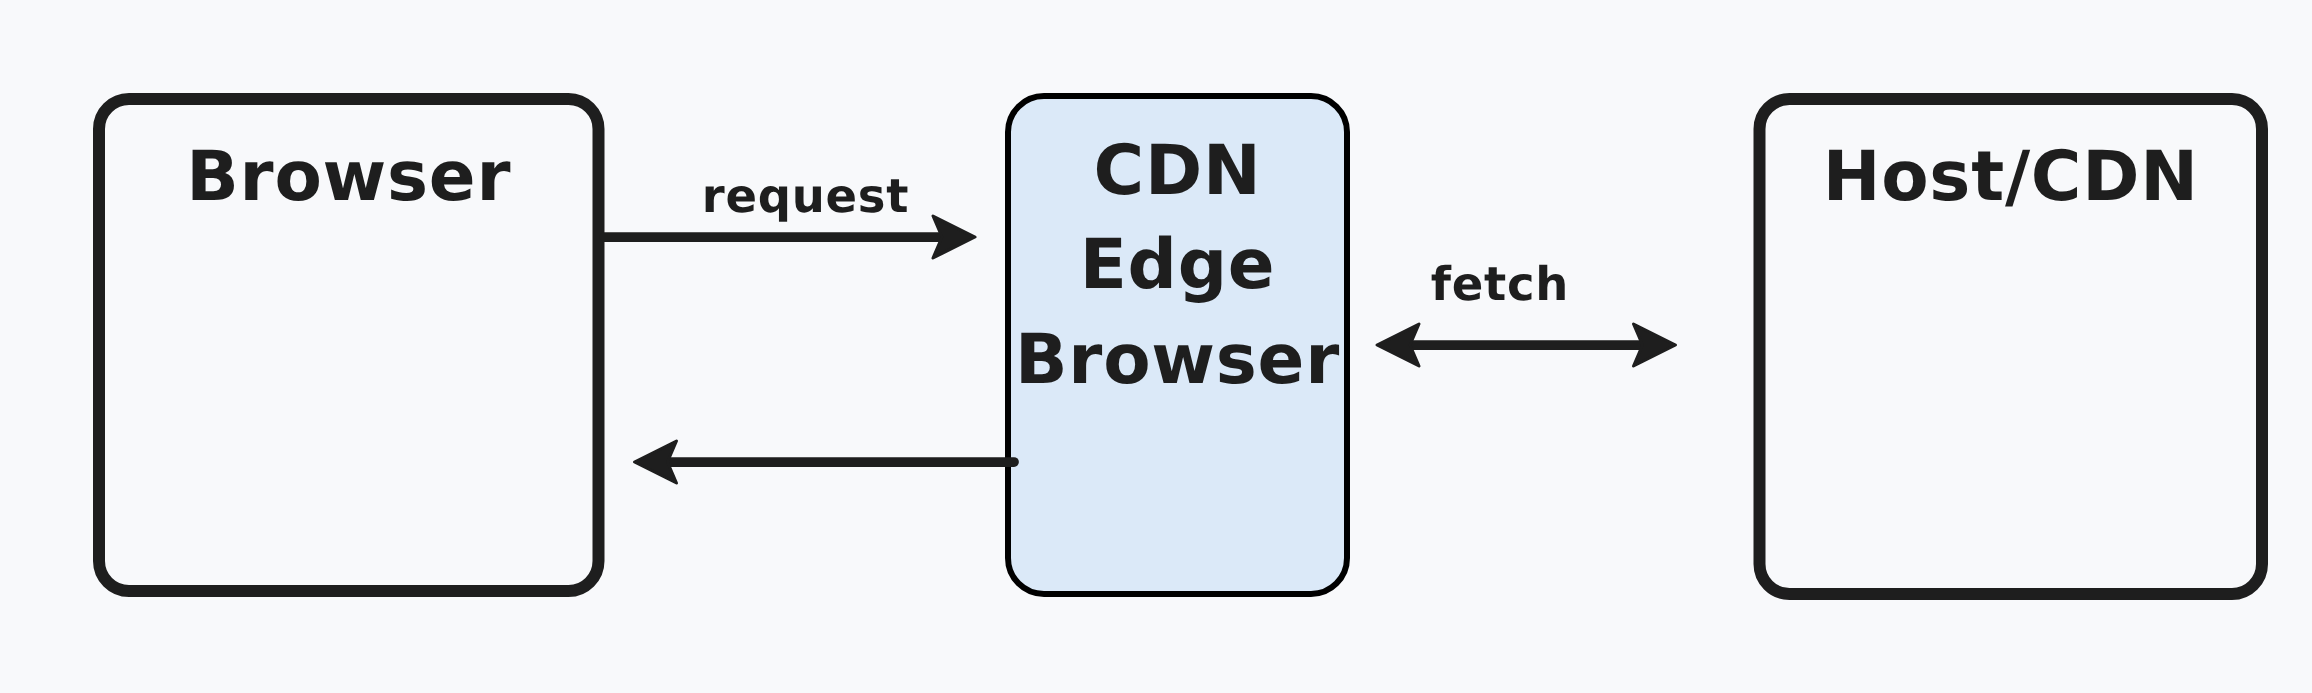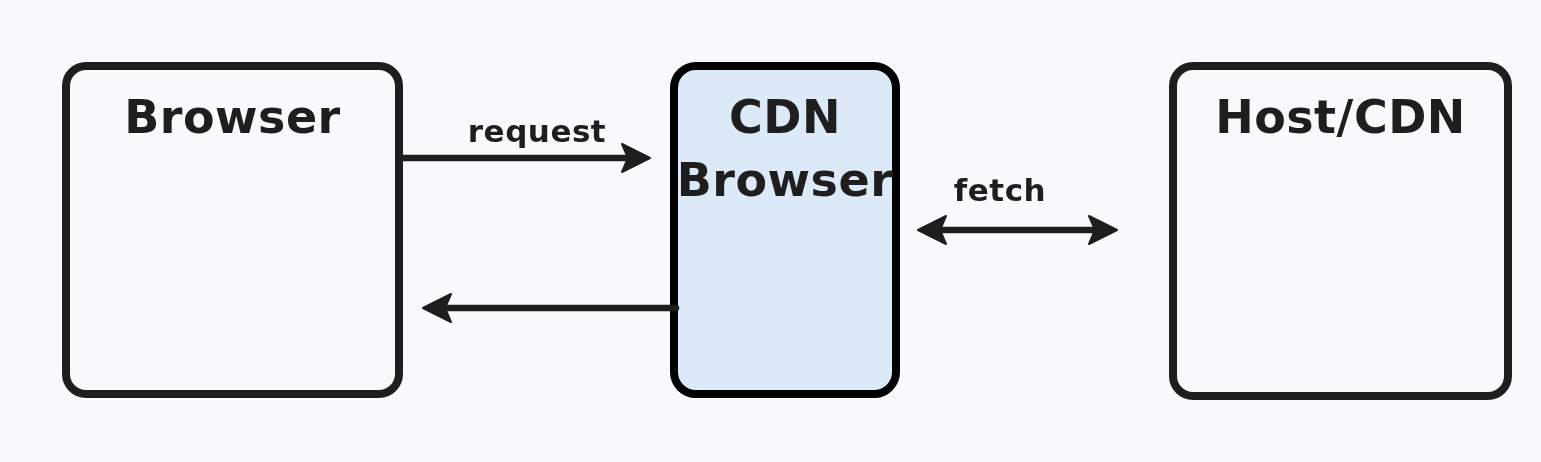--- a/index.html
+++ b/index.html
@@ -19,21 +19,21 @@
     box-sizing: border-box;
     border-radius: 24px;
     display: flex;
     justify-content: center;
   }
   .box-plain {
     border: 8px solid #1e1e1e;
     background: transparent;
   }
   .box-accent {
-    border: 8px solid #000000;
+    border: 4px solid #000000;
     background: #dbe9f8;
     border-radius: 26px;
   }
   #node-browser { left: 62px;   top: 62px; width: 341px; height: 336px; }
   #node-cdn     { left: 670px;  top: 62px; width: 230px; height: 336px; }
   #node-host    { left: 1137px; top: 62px; width: 343px; height: 338px; margin-left: 32px; }
 
   .node-label {
     margin-top: 16px;
     color: #1e1e1e;
@@ -83,20 +83,21 @@
 
 <div class="canvas">
 
   <div class="node box-plain" id="node-browser">
     <div class="node-label">Browser</div>
   </div>
 
   <div class="node box-accent" id="node-cdn">
     <div class="node-label multiline">
       <span>CDN</span>
+      <span>Edge</span>
       <span>Browser</span>
     </div>
   </div>
 
   <div class="node box-plain" id="node-host">
     <div class="node-label">Host/CDN</div>
   </div>
 
   <svg class="edges" viewBox="0 0 1541 462" xmlns="http://www.w3.org/2000/svg">
 

